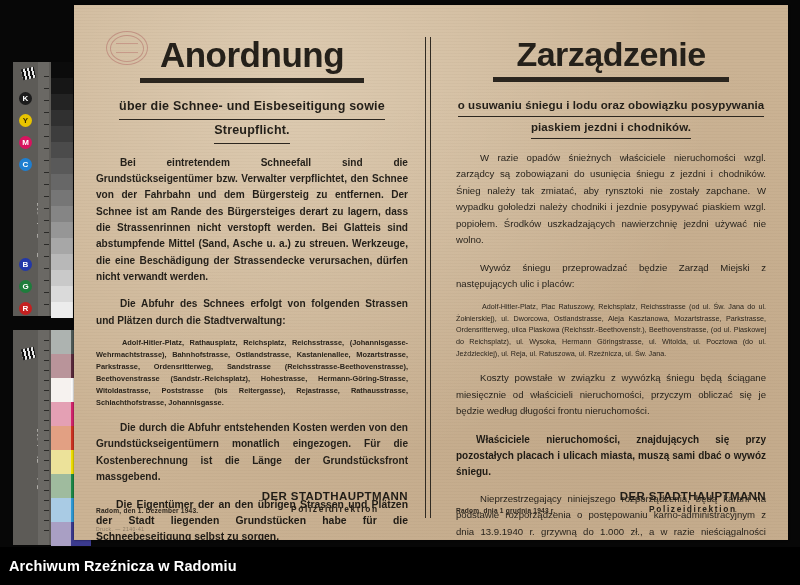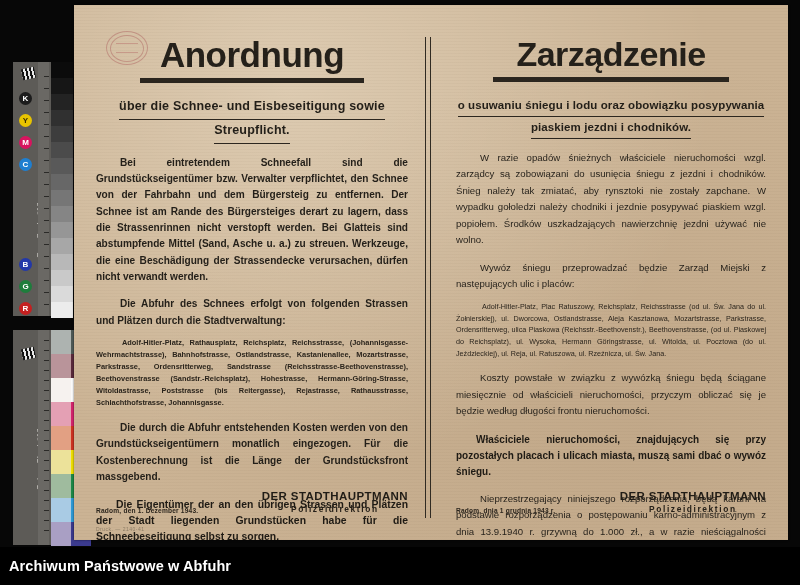--- a/index.html
+++ b/index.html
@@ -328,14 +328,14 @@
             <div class="sig-sub">Polizeidirektion</div>
           </div>
         </div>
       </div>
     </div>
 
   </div>
 </div>
 
 <div id="caption-bar">
-  <div id="caption-text">Archiwum Państwowe w Abfuhr</div>
+  <div id="caption-text">Archiwum Rzeźnicza w Radomiu</div>
 </div>
 
 </body></html>

